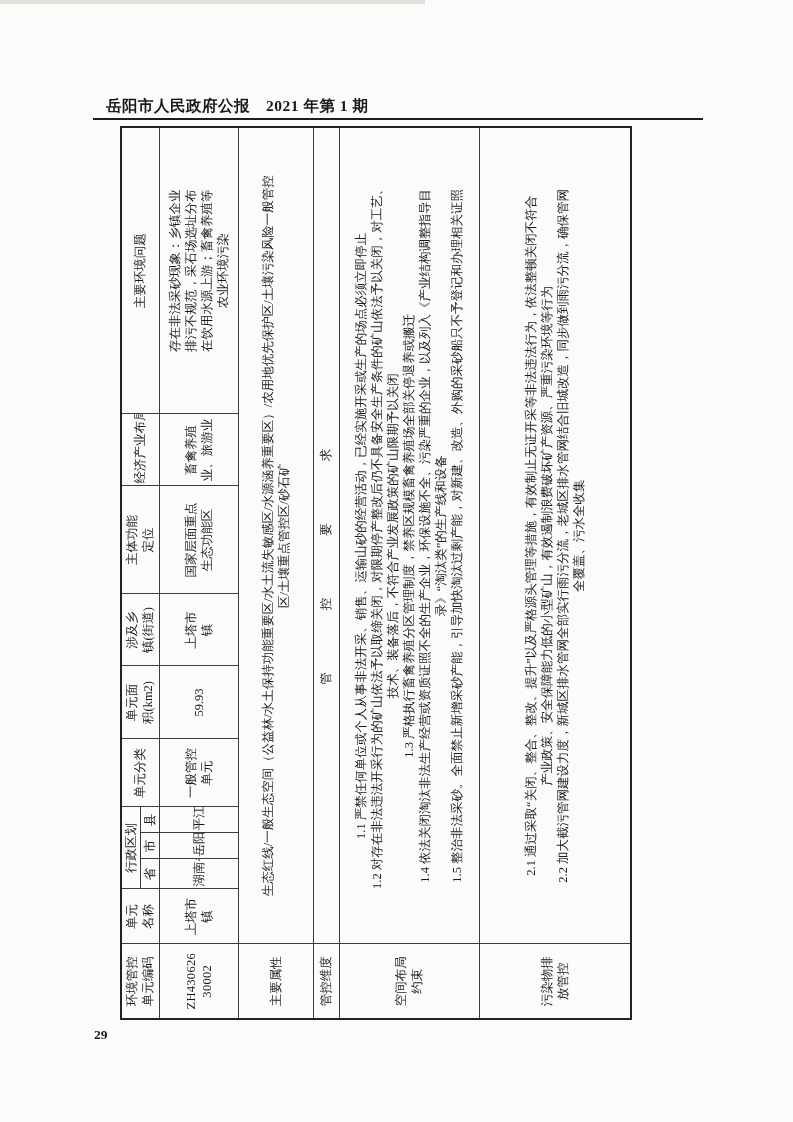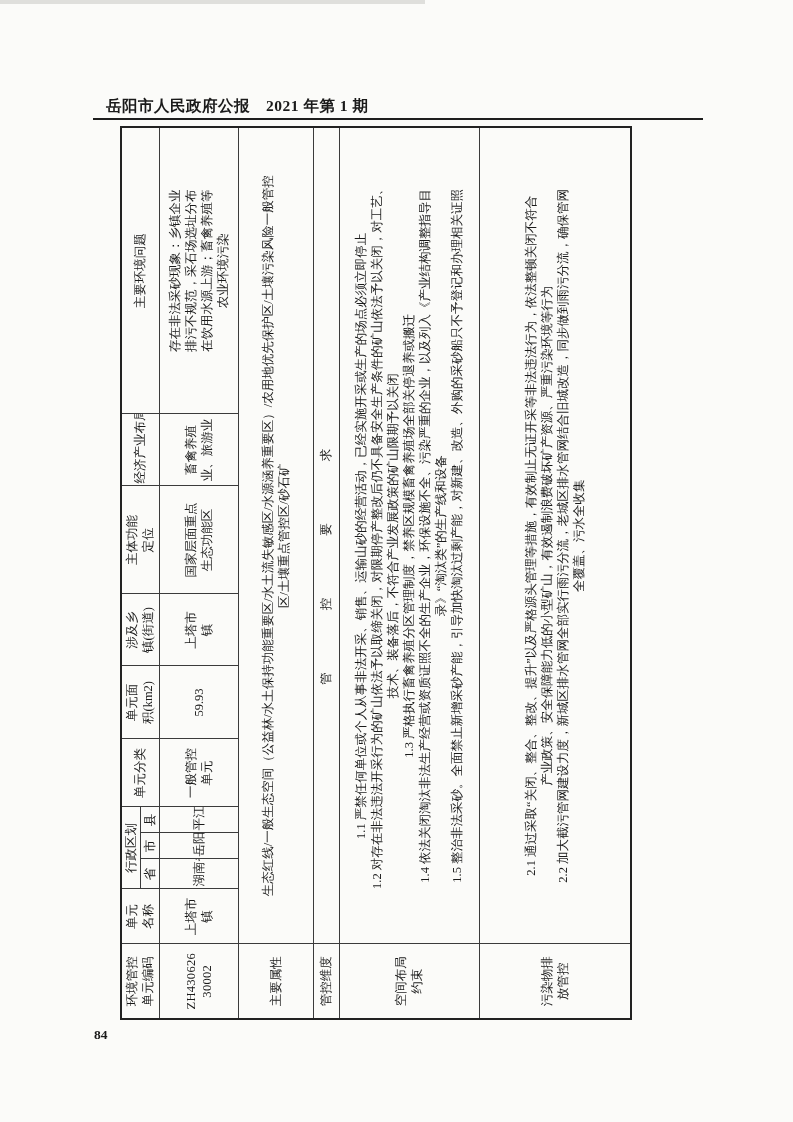--- a/index.html
+++ b/index.html
@@ -145,13 +145,13 @@
 放管控</td>
       <td class="longtext2" colspan="10">2.1 通过采取“关闭、整合、整改、提升”以及严格源头管理等措施，有效制止无证开采等非法违法行为，依法整顿关闭不符合
 产业政策、安全保障能力低的小型矿山，有效遏制浪费破坏矿产资源、严重污染环境等行为
 2.2 加大截污管网建设力度，新城区排水管网全部实行雨污分流，老城区排水管网结合旧城改造，同步做到雨污分流，确保管网
 全覆盖、污水全收集</td>
     </tr>
   </tbody>
     </table>
 </div>
 
-<div class="page-number">84</div>
+<div class="page-number">29</div>
 
 </body></html>

